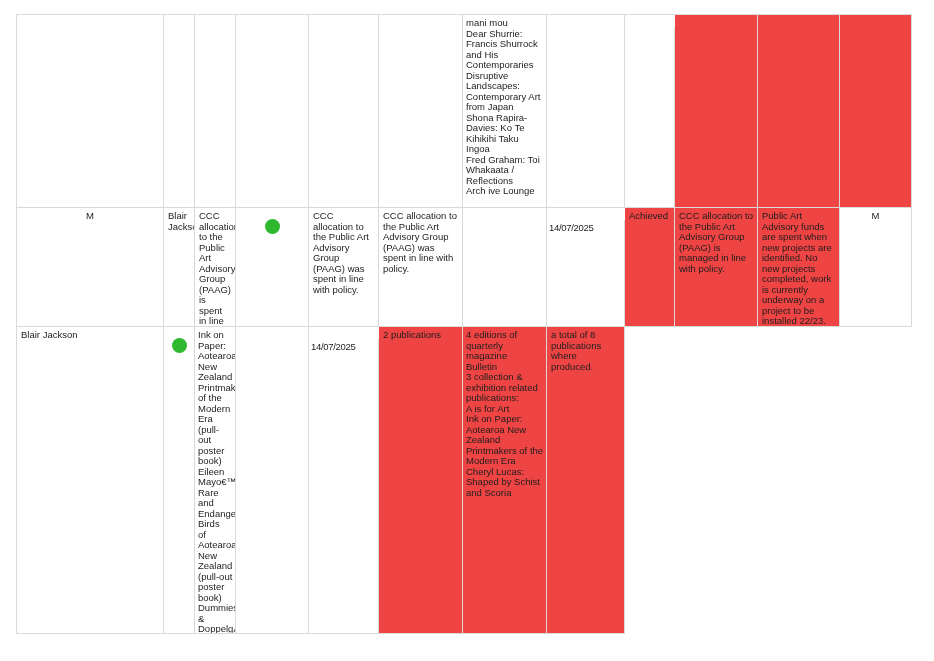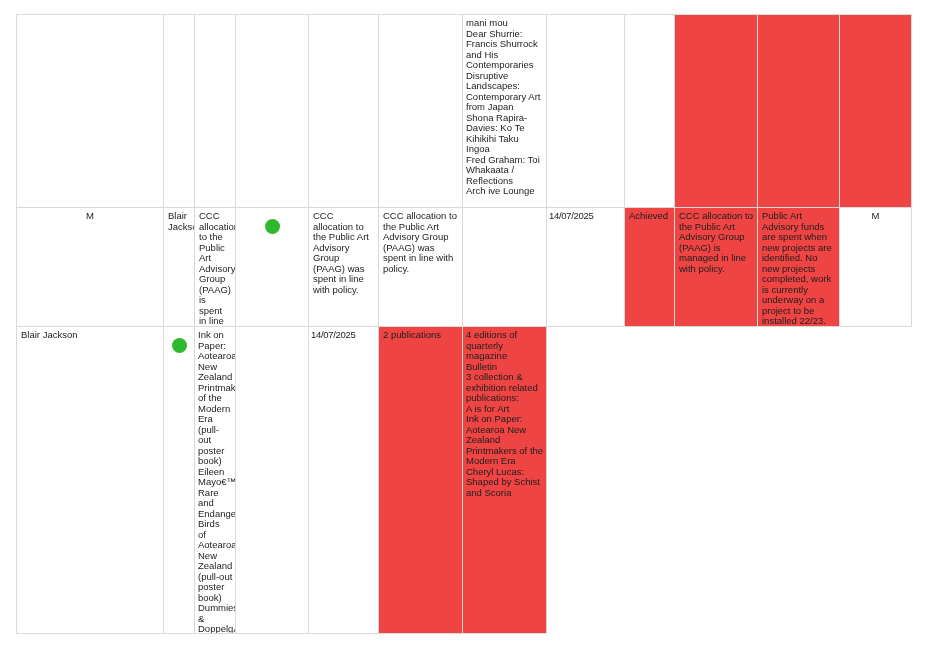--- a/index.html
+++ b/index.html
@@ -39,20 +39,21 @@
     overflow: hidden;
     background: #ffffff;
   }
   .cell.shaded { background: #ef4444; }
   .cell.pre { white-space: pre-line; padding-left: 3px; padding-right: 2px; }
   .cell.date {
     white-space: nowrap;
     letter-spacing: -0.3px;
     padding-left: 2px;
     padding-right: 10px;
+    margin-top: 12px;
   }
   .cell.center { text-align: center; }
   .dot {
     display: block;
     width: 15px;
     height: 15px;
     border-radius: 50%;
     background: #2eb82e;
     margin: 8px auto 0 auto;
   }
@@ -151,15 +152,16 @@
 publications:
 A is for Art
 Ink on Paper:
 Aotearoa New
 Zealand
 Printmakers of the
 Modern Era
 Cheryl Lucas:
 Shaped by Schist
 and Scoria</div>
+    <div class="cell shaded">a total of 8 publications where produced.</div>
 
   </div>
 </div>
 
 </body></html>

